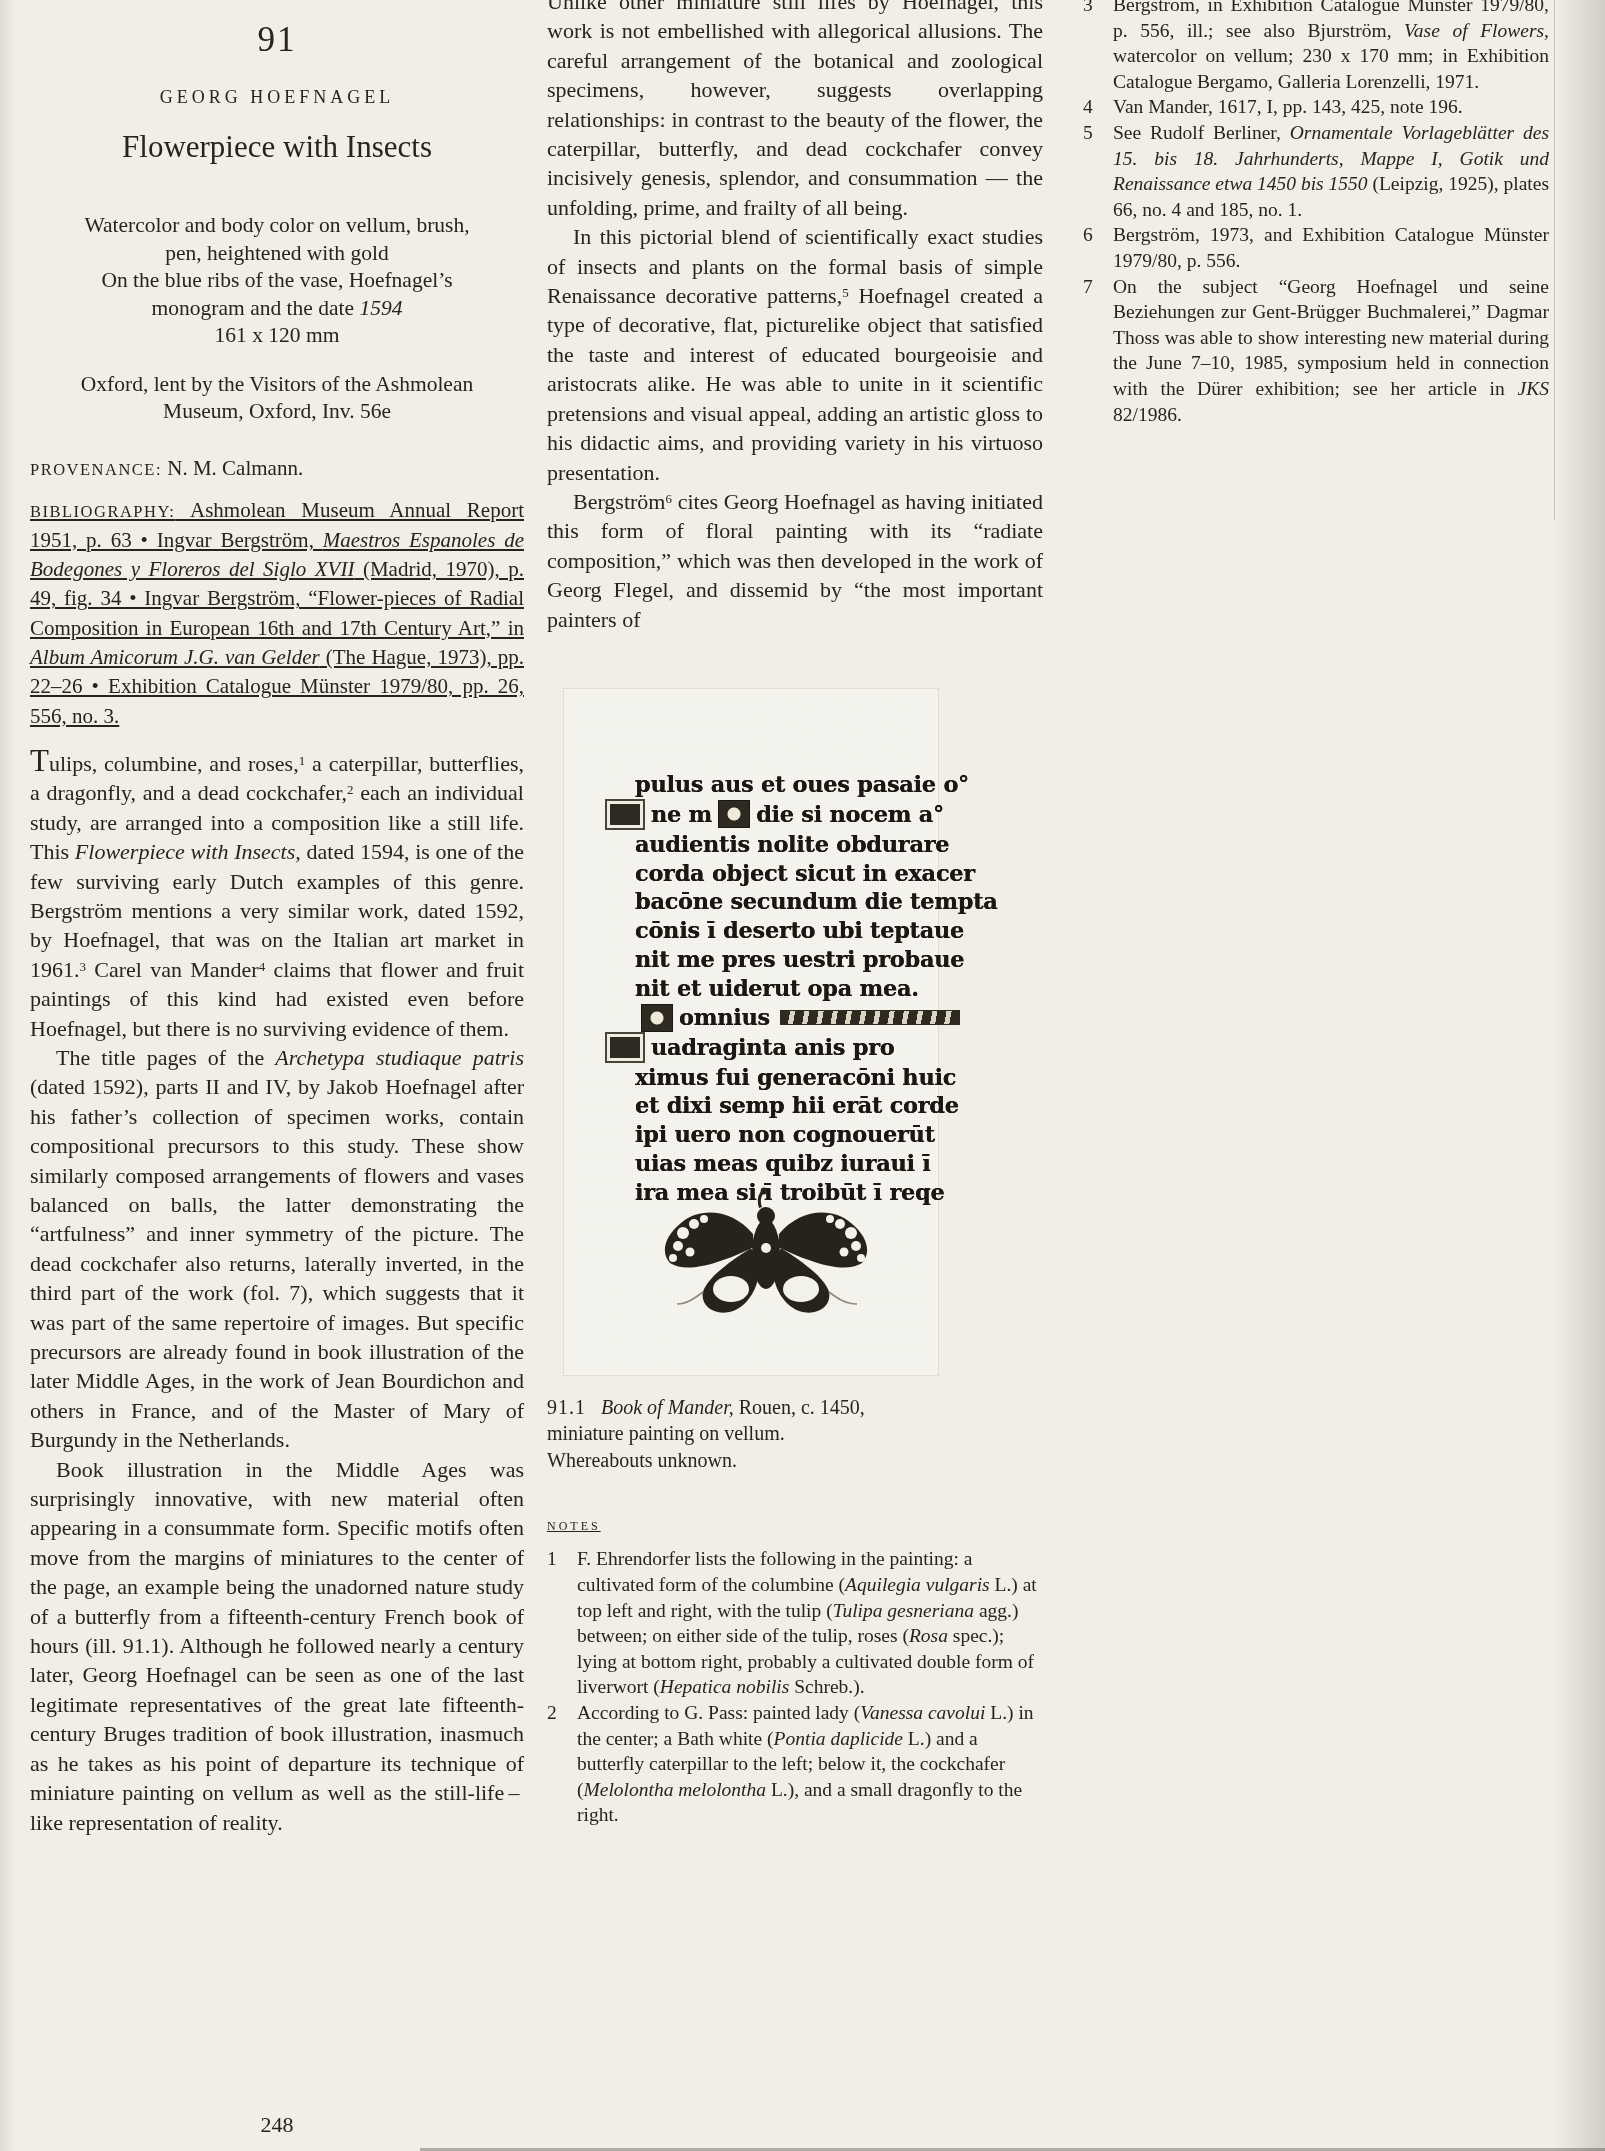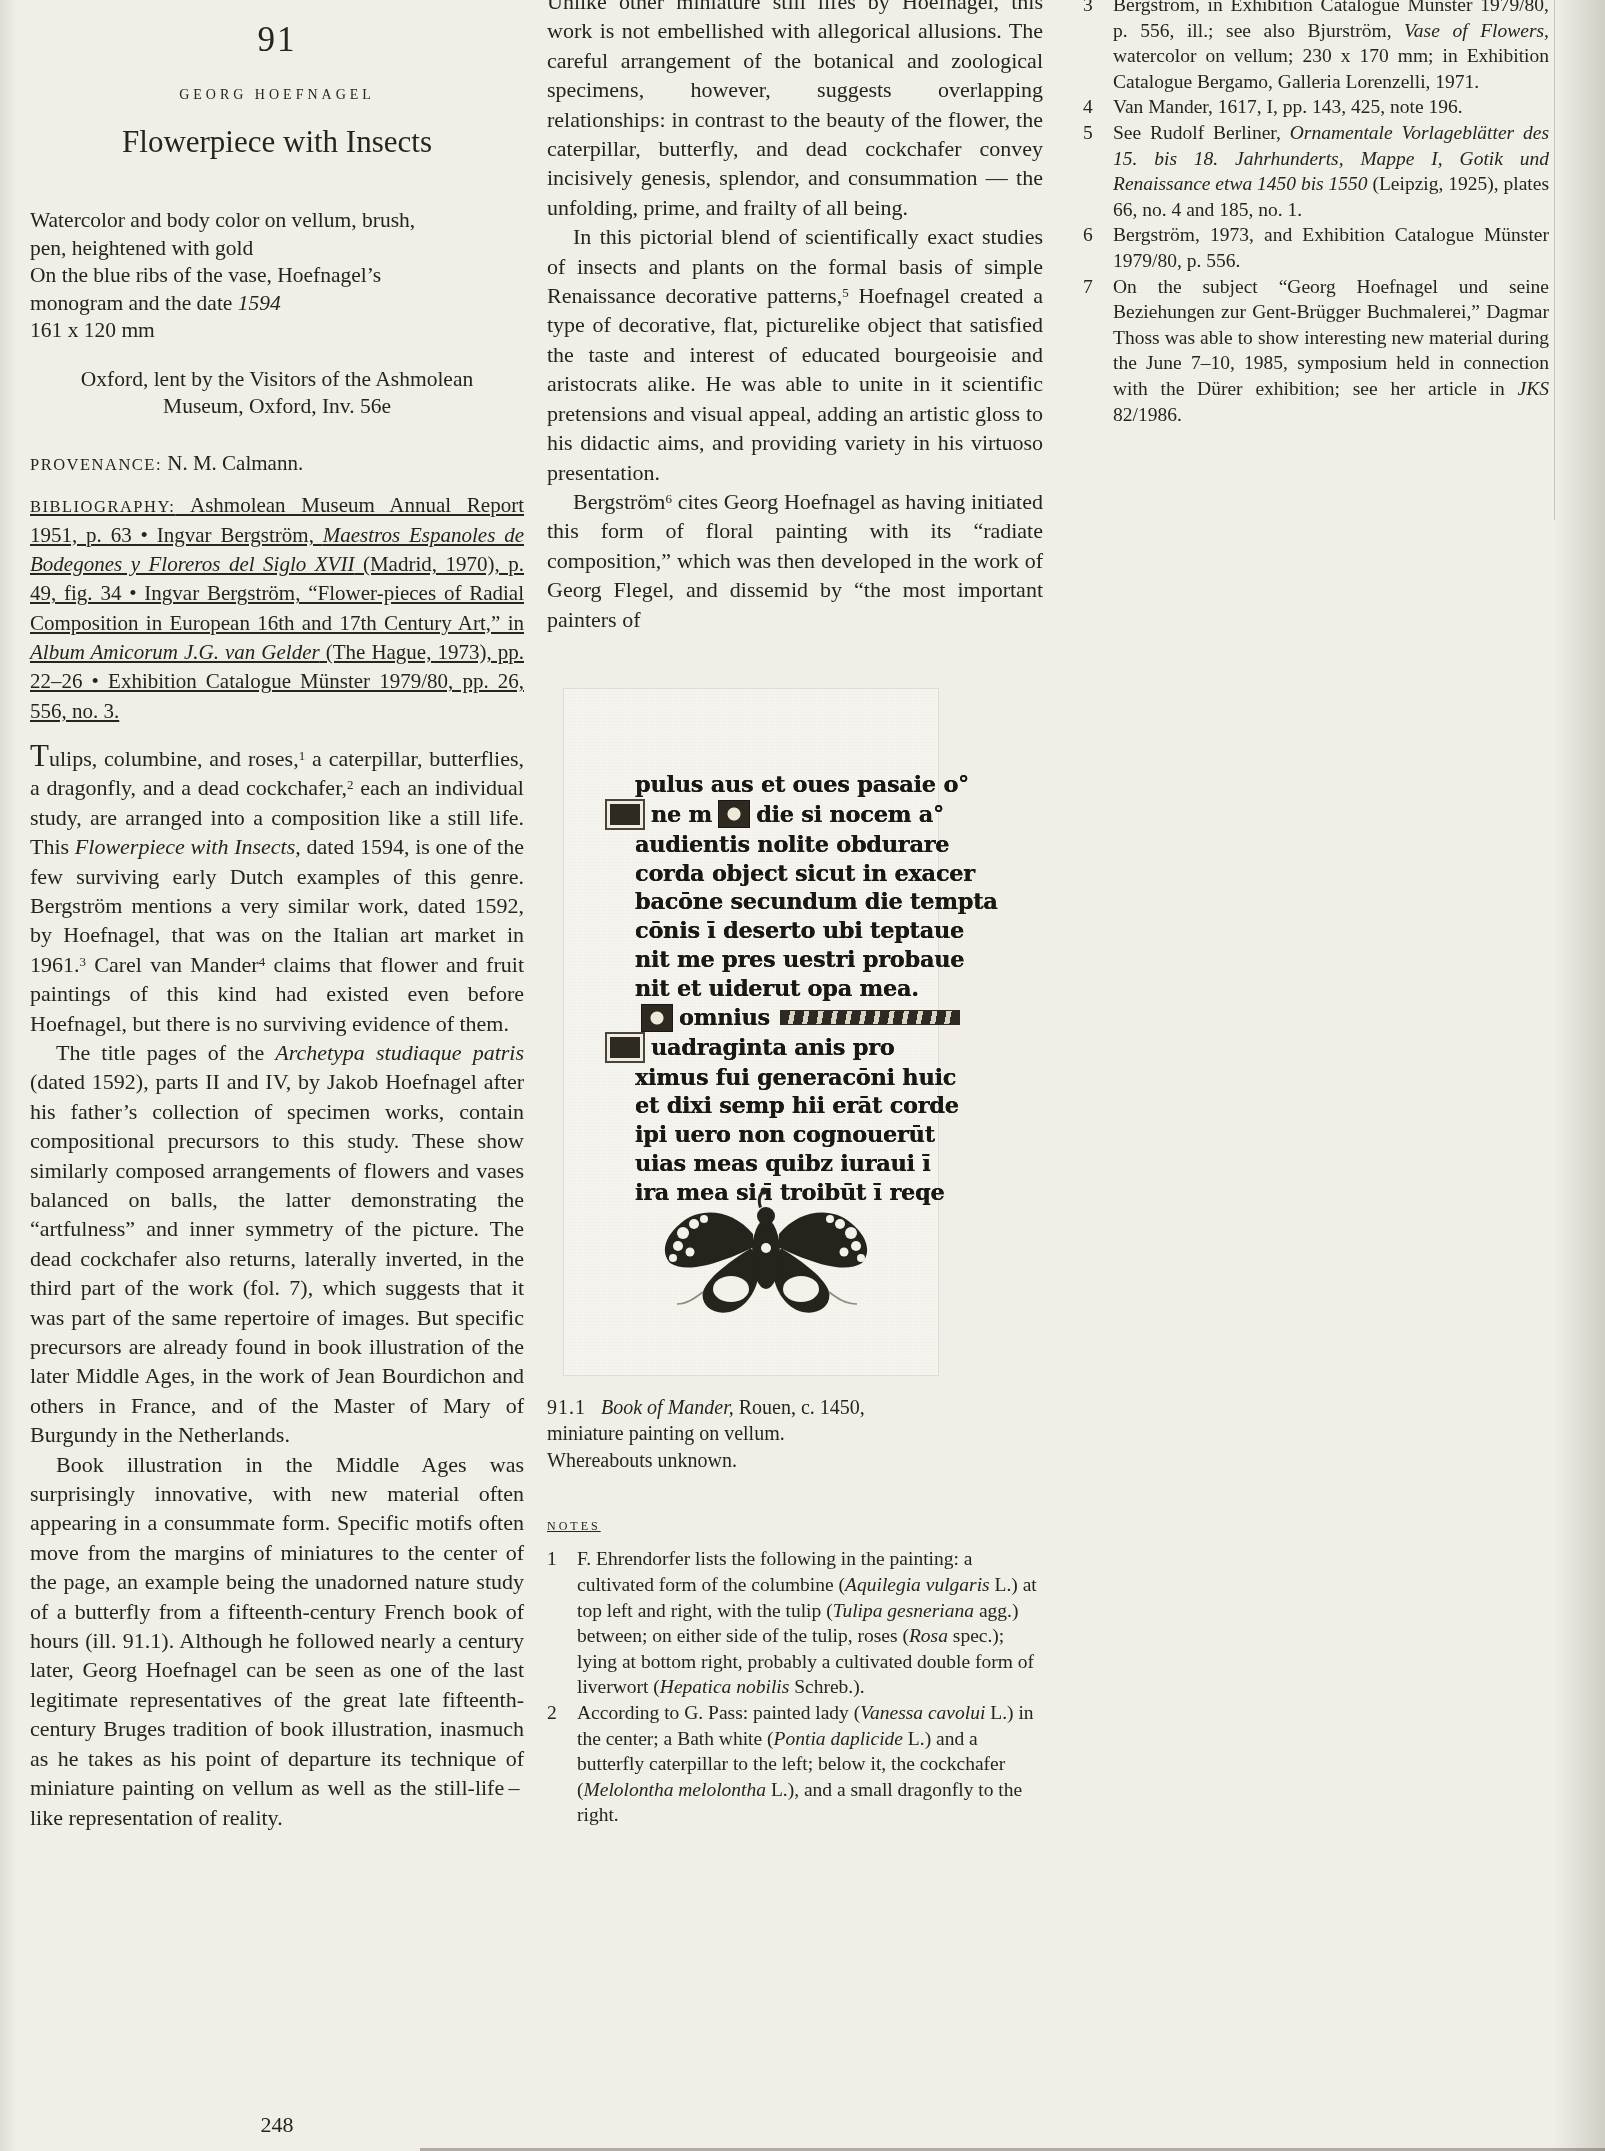--- a/index.html
+++ b/index.html
@@ -14,23 +14,23 @@
   .edge-right-line{position:absolute;right:50px;top:0;width:1px;height:520px;background:rgba(100,94,80,.28);}
   .edge-bottom{position:absolute;left:420px;right:0;bottom:0;height:3px;background:rgba(70,64,52,.38);}
 
   
   .col-left{position:absolute;left:30px;top:0;width:494px;}
   .col-mid{position:absolute;left:547px;top:0;width:496px;}
   .col-right{position:absolute;left:1083px;top:0;width:466px;}
 
   
   .cat-num{margin:20px 0 0;font-size:35px;letter-spacing:2px;text-align:center;}
-  .artist{margin:27px 0 0;font-size:14px;letter-spacing:4px;text-align:center;}
+  .artist{margin:27px 0 0;font-size:18px;letter-spacing:4px;text-align:center;}
   .title{margin:21px 0 0;font-size:31px;font-weight:400;text-align:center;}
-  .medium{margin:47px 0 0;font-size:21.5px;line-height:27.5px;}
+  .medium{margin:47px 0 0;font-size:21.5px;line-height:27.5px;text-align:center;}
   .lender{margin:21px 0 0;font-size:21.5px;line-height:27.5px;text-align:center;}
   .prov{margin:30px 0 0;font-size:21px;}
   .label{font-size:16.5px;letter-spacing:1.5px;}
   .bib{margin:15px 0 0;font-size:21px;line-height:29.3px;text-align:justify;text-decoration:underline;}
 
   
   .body-text{margin:0;font-size:22px;line-height:29.4px;text-align:justify;}
   .first-body{margin-top:18px;}
   .para-indent{text-indent:26px;}
   .lead-cap{font-size:31px;line-height:0;}

